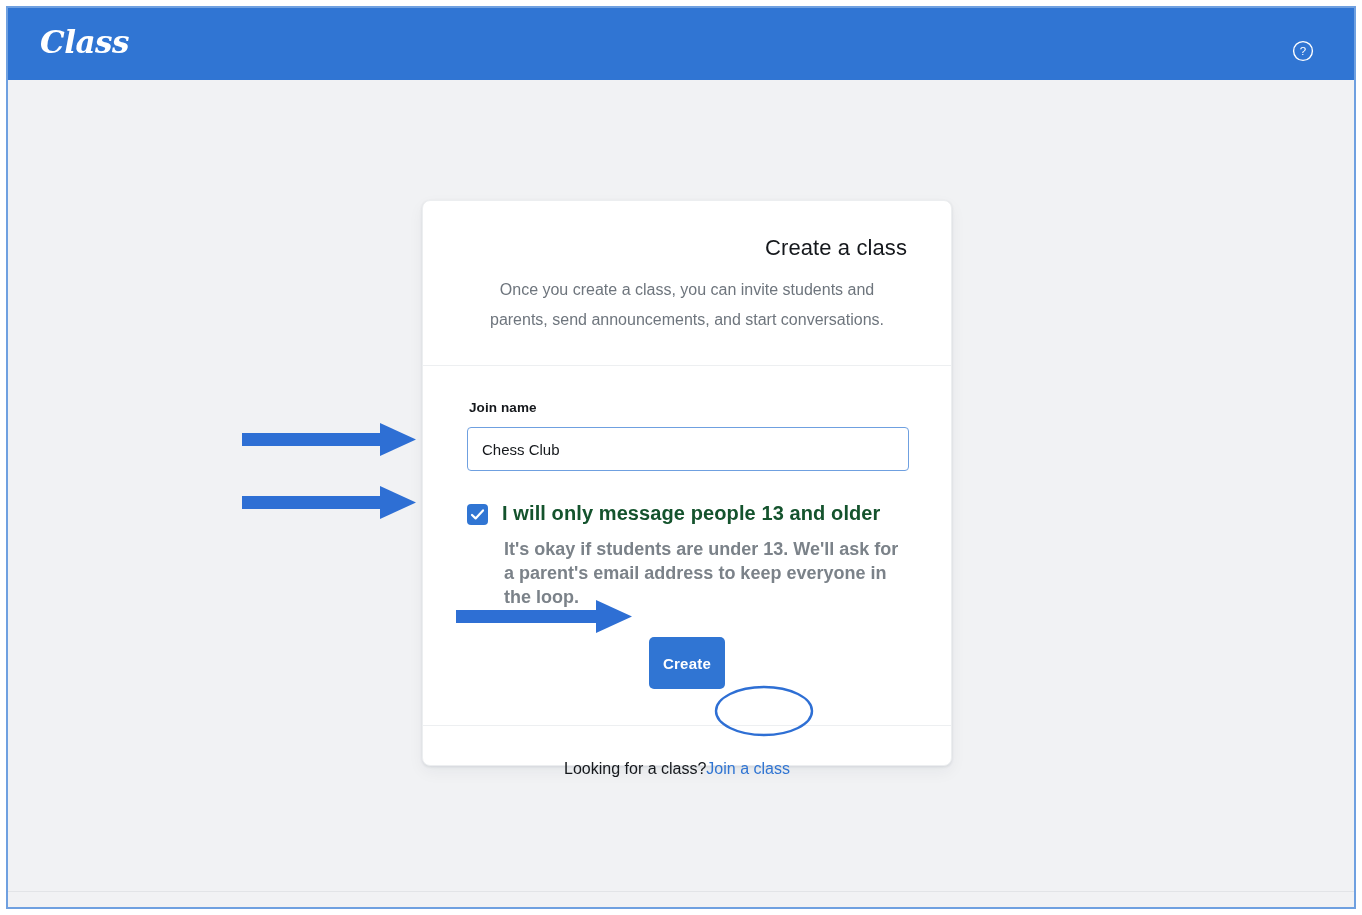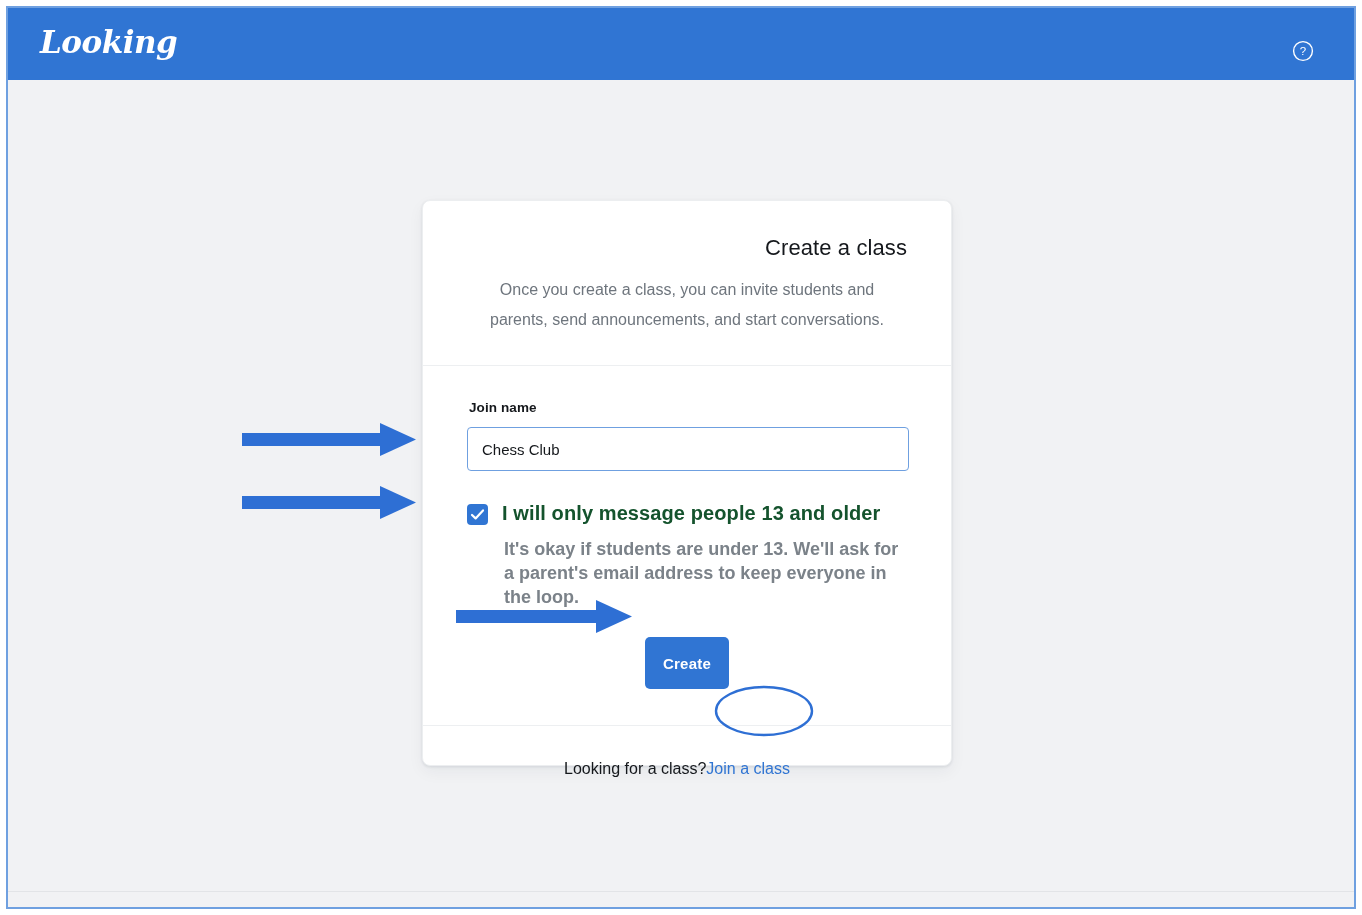--- a/index.html
+++ b/index.html
@@ -164,21 +164,21 @@
     color: #7b8289;
     width: 400px;
   }
 
   #create-row {
     margin-top: 28px;
     display: flex;
     justify-content: center;
   }
   #create-button {
-    width: 84px;
+    width: 76px;
     height: 52px;
     background: #3075d3;
     color: #ffffff;
     border: none;
     border-radius: 5px;
     font-family: "Liberation Sans", sans-serif;
     font-size: 15px;
     font-weight: bold;
     letter-spacing: 0.2px;
     cursor: pointer;
@@ -206,21 +206,21 @@
     height: 903px;
     pointer-events: none;
   }
 </style>
 </head>
 <body>
 
 <div id="viewport-frame">
 
   <div id="topbar">
-    <div id="brand-logo">Looking</div>
+    <div id="brand-logo">Class</div>
     <div id="help-icon">
       <svg width="22" height="22" viewBox="0 0 22 22" aria-hidden="true">
         <circle cx="11" cy="11" r="9.4" fill="none" stroke="#ffffff" stroke-width="1.4"></circle>
         <text x="11" y="15.4" text-anchor="middle" font-family="Liberation Sans, sans-serif" font-size="11.5" fill="#ffffff">?</text>
       </svg>
     </div>
   </div>
 
   <div id="class-card">
 

